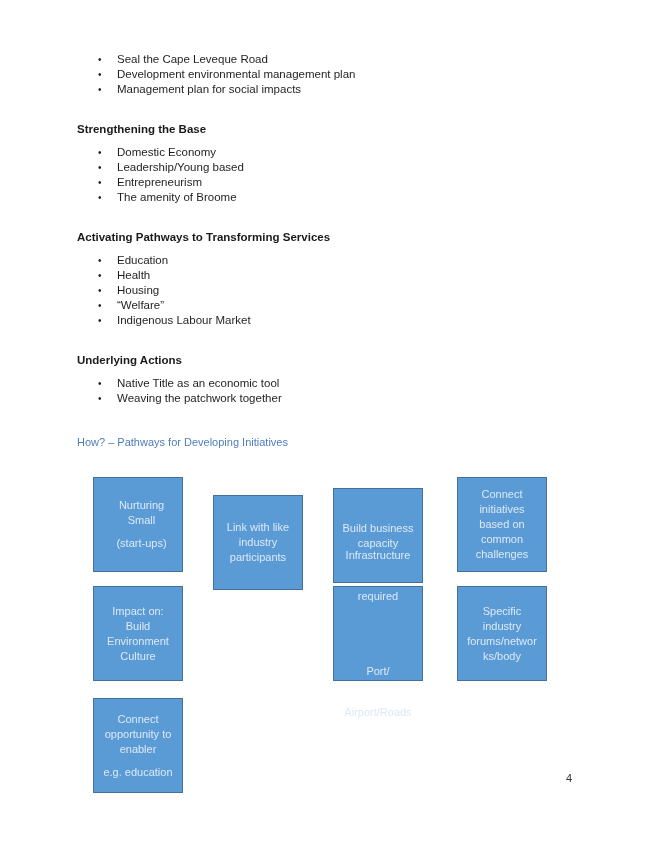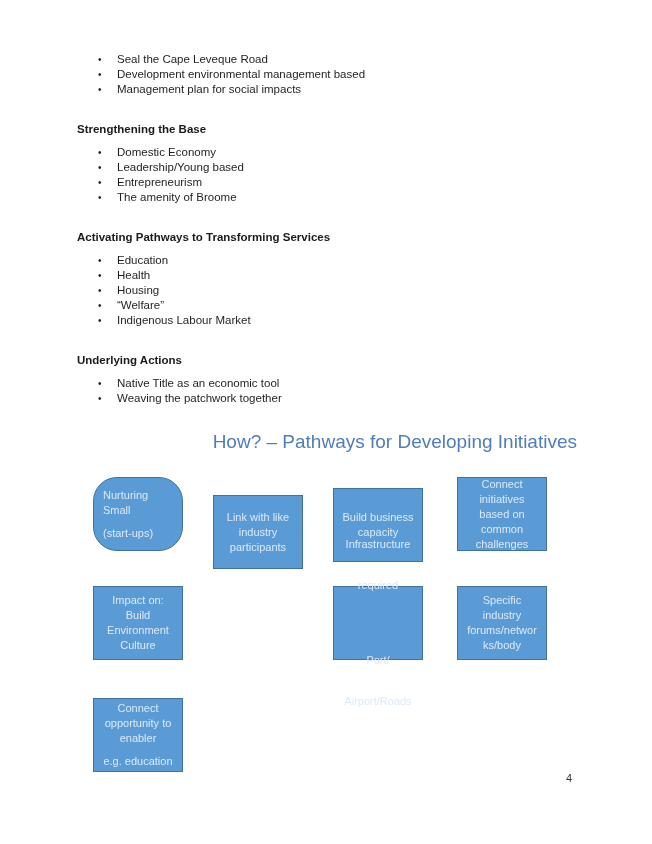--- a/index.html
+++ b/index.html
@@ -32,48 +32,47 @@
   }
   .section-heading{
     font-weight:bold;
     font-size:11.5px;
     line-height:15px;
     margin:25px 0 8px 0;
     color:#1a1a1a;
   }
   .blue-heading{
     margin-top:27px;
-    font-size:19px;
+    font-size:11px;
     line-height:18px;
     font-weight:normal;
     color:var(--accent,#4f7dbb);
-    text-align:right;
   }
   .diagram{
     position:absolute;left:0;top:0;width:652px;height:844px;
     pointer-events:none;
   }
   .flow-box{
     position:absolute;
-    width:90px;height:74px;
+    width:90px;height:95px;
     background:var(--box-fill,#5b9bd5);
     border:1.5px solid var(--box-border,#41719c);
     box-sizing:border-box;
     color:var(--box-text,#dce9f7);
     font-size:11px;
     display:flex;
     flex-direction:column;
     justify-content:center;
     text-align:center;
     padding:2px;
+    align-items:center;
   }
   .flow-box.align-left{
     text-align:left;
     padding-left:9px;
-    border-radius:24px;
   }
   .box-line{
     line-height:15px;
     min-height:15px;
     white-space:nowrap;
   }
   .box-line.blank{
     min-height:8px;
     height:8px;
   }
@@ -90,21 +89,21 @@
 <div class="page">
   <div class="content">
     <div>
         <ul class="bullet-list">
           <li>
             <span class="dot">•</span>
             <span class="bullet-text">Seal the Cape Leveque Road</span>
           </li>
           <li>
             <span class="dot">•</span>
-            <span class="bullet-text">Development environmental management based</span>
+            <span class="bullet-text">Development environmental management plan</span>
           </li>
           <li>
             <span class="dot">•</span>
             <span class="bullet-text">Management plan for social impacts</span>
           </li>
         </ul>
       </div>
     <div>
         <div class="section-heading">Strengthening the Base</div>
         <ul class="bullet-list">

